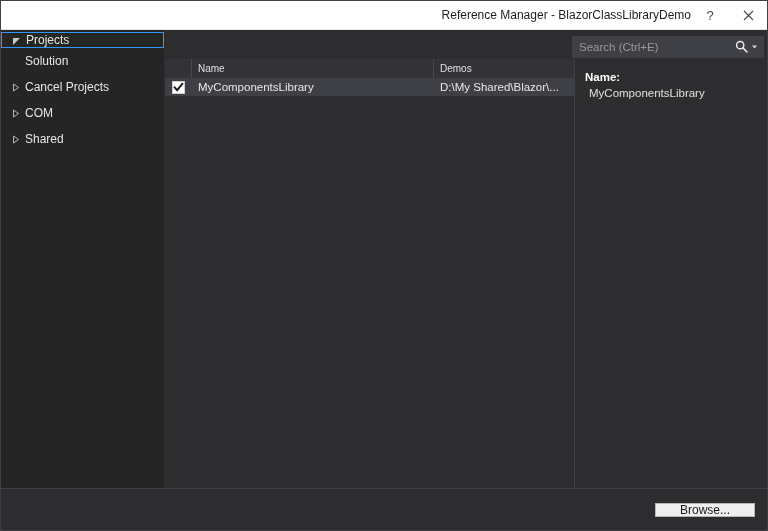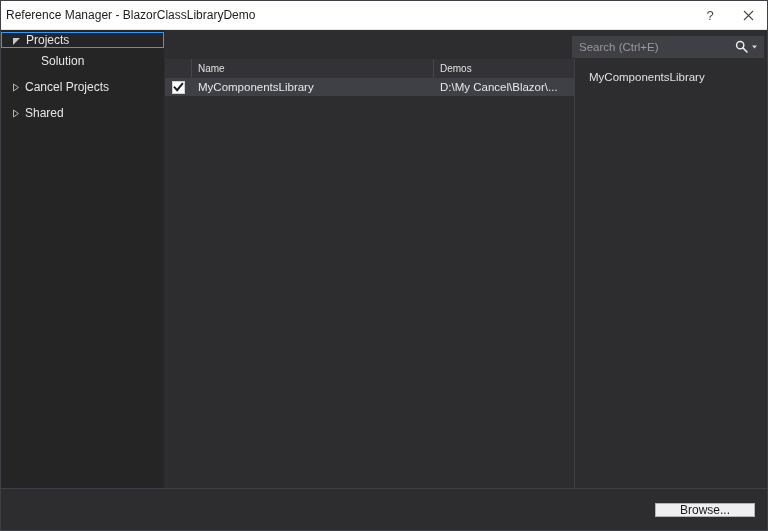--- a/index.html
+++ b/index.html
@@ -31,20 +31,21 @@
     align-items: center;
     border-bottom: 1px solid #e6e6e6;
   }
   .titlebar-text {
     flex: 1;
     padding-left: 5px;
     font-size: 12px;
     color: #1e1e1e;
     white-space: nowrap;
     overflow: hidden;
+    text-align: right;
   }
   .titlebar-buttons { display: flex; height: 29px; }
   .tb-btn {
     width: 38px;
     height: 29px;
     display: flex;
     align-items: center;
     justify-content: center;
     color: #4a4a4a;
     font-size: 13px;
@@ -87,21 +88,21 @@
   }
   .tree-item .twisty {
     width: 16px;
     min-width: 16px;
     display: flex;
     align-items: center;
     justify-content: center;
     color: #c0c0c0;
   }
   .tree-item .twisty svg { display: block; }
-  .tree-item.child { padding-left: 38px; }
+  .tree-item.child { padding-left: 22px; }
   .tree-label { padding-left: 2px; }
 
   
   .center {
     flex: 1;
     min-width: 0;
     display: flex;
     flex-direction: column;
     background: #2d2d30;
   }
@@ -321,20 +322,28 @@
 
       <div class="tree-item">
         <span class="twisty">
           <svg width="9" height="9" viewBox="0 0 9 9">
               <path d="M2.5 1 L7.5 4.5 L2.5 8 Z" fill="none" stroke="#b5b5b5" stroke-width="1"></path>
             </svg>
         </span>
         <span class="tree-label">Cancel Projects</span>
       </div>
 
+      <div class="tree-item">
+        <span class="twisty">
+          <svg width="9" height="9" viewBox="0 0 9 9">
+              <path d="M2.5 1 L7.5 4.5 L2.5 8 Z" fill="none" stroke="#b5b5b5" stroke-width="1"></path>
+            </svg>
+        </span>
+        <span class="tree-label">COM</span>
+      </div>
 
       <div class="tree-item">
         <span class="twisty">
           <svg width="9" height="9" viewBox="0 0 9 9">
               <path d="M2.5 1 L7.5 4.5 L2.5 8 Z" fill="none" stroke="#b5b5b5" stroke-width="1"></path>
             </svg>
         </span>
         <span class="tree-label">Shared</span>
       </div>
 
@@ -374,27 +383,28 @@
           <div class="list-rows">
             <div class="list-row selected">
               <div class="col-check">
                 <span class="checkbox">
                   <svg width="11" height="11" viewBox="0 0 11 11">
                     <path d="M1.6 5.4 L4.1 8.2 L9.3 1.8" fill="none" stroke="#1a1a1a" stroke-width="1.9" stroke-linecap="square" stroke-linejoin="miter"></path>
                   </svg>
                 </span>
               </div>
               <div class="col-name">MyComponentsLibrary</div>
-              <div class="col-path">D:\My Cancel\Blazor\...</div>
+              <div class="col-path">D:\My Shared\Blazor\...</div>
             </div>
           </div>
 
         </div>
 
         <div class="detailpane">
+          <div class="detail-key">Name:</div>
           <div class="detail-val">MyComponentsLibrary</div>
         </div>
 
       </div>
     </div>
   </div>
 
   <div class="footer">
     <div class="btn">Browse...</div>
   </div>

